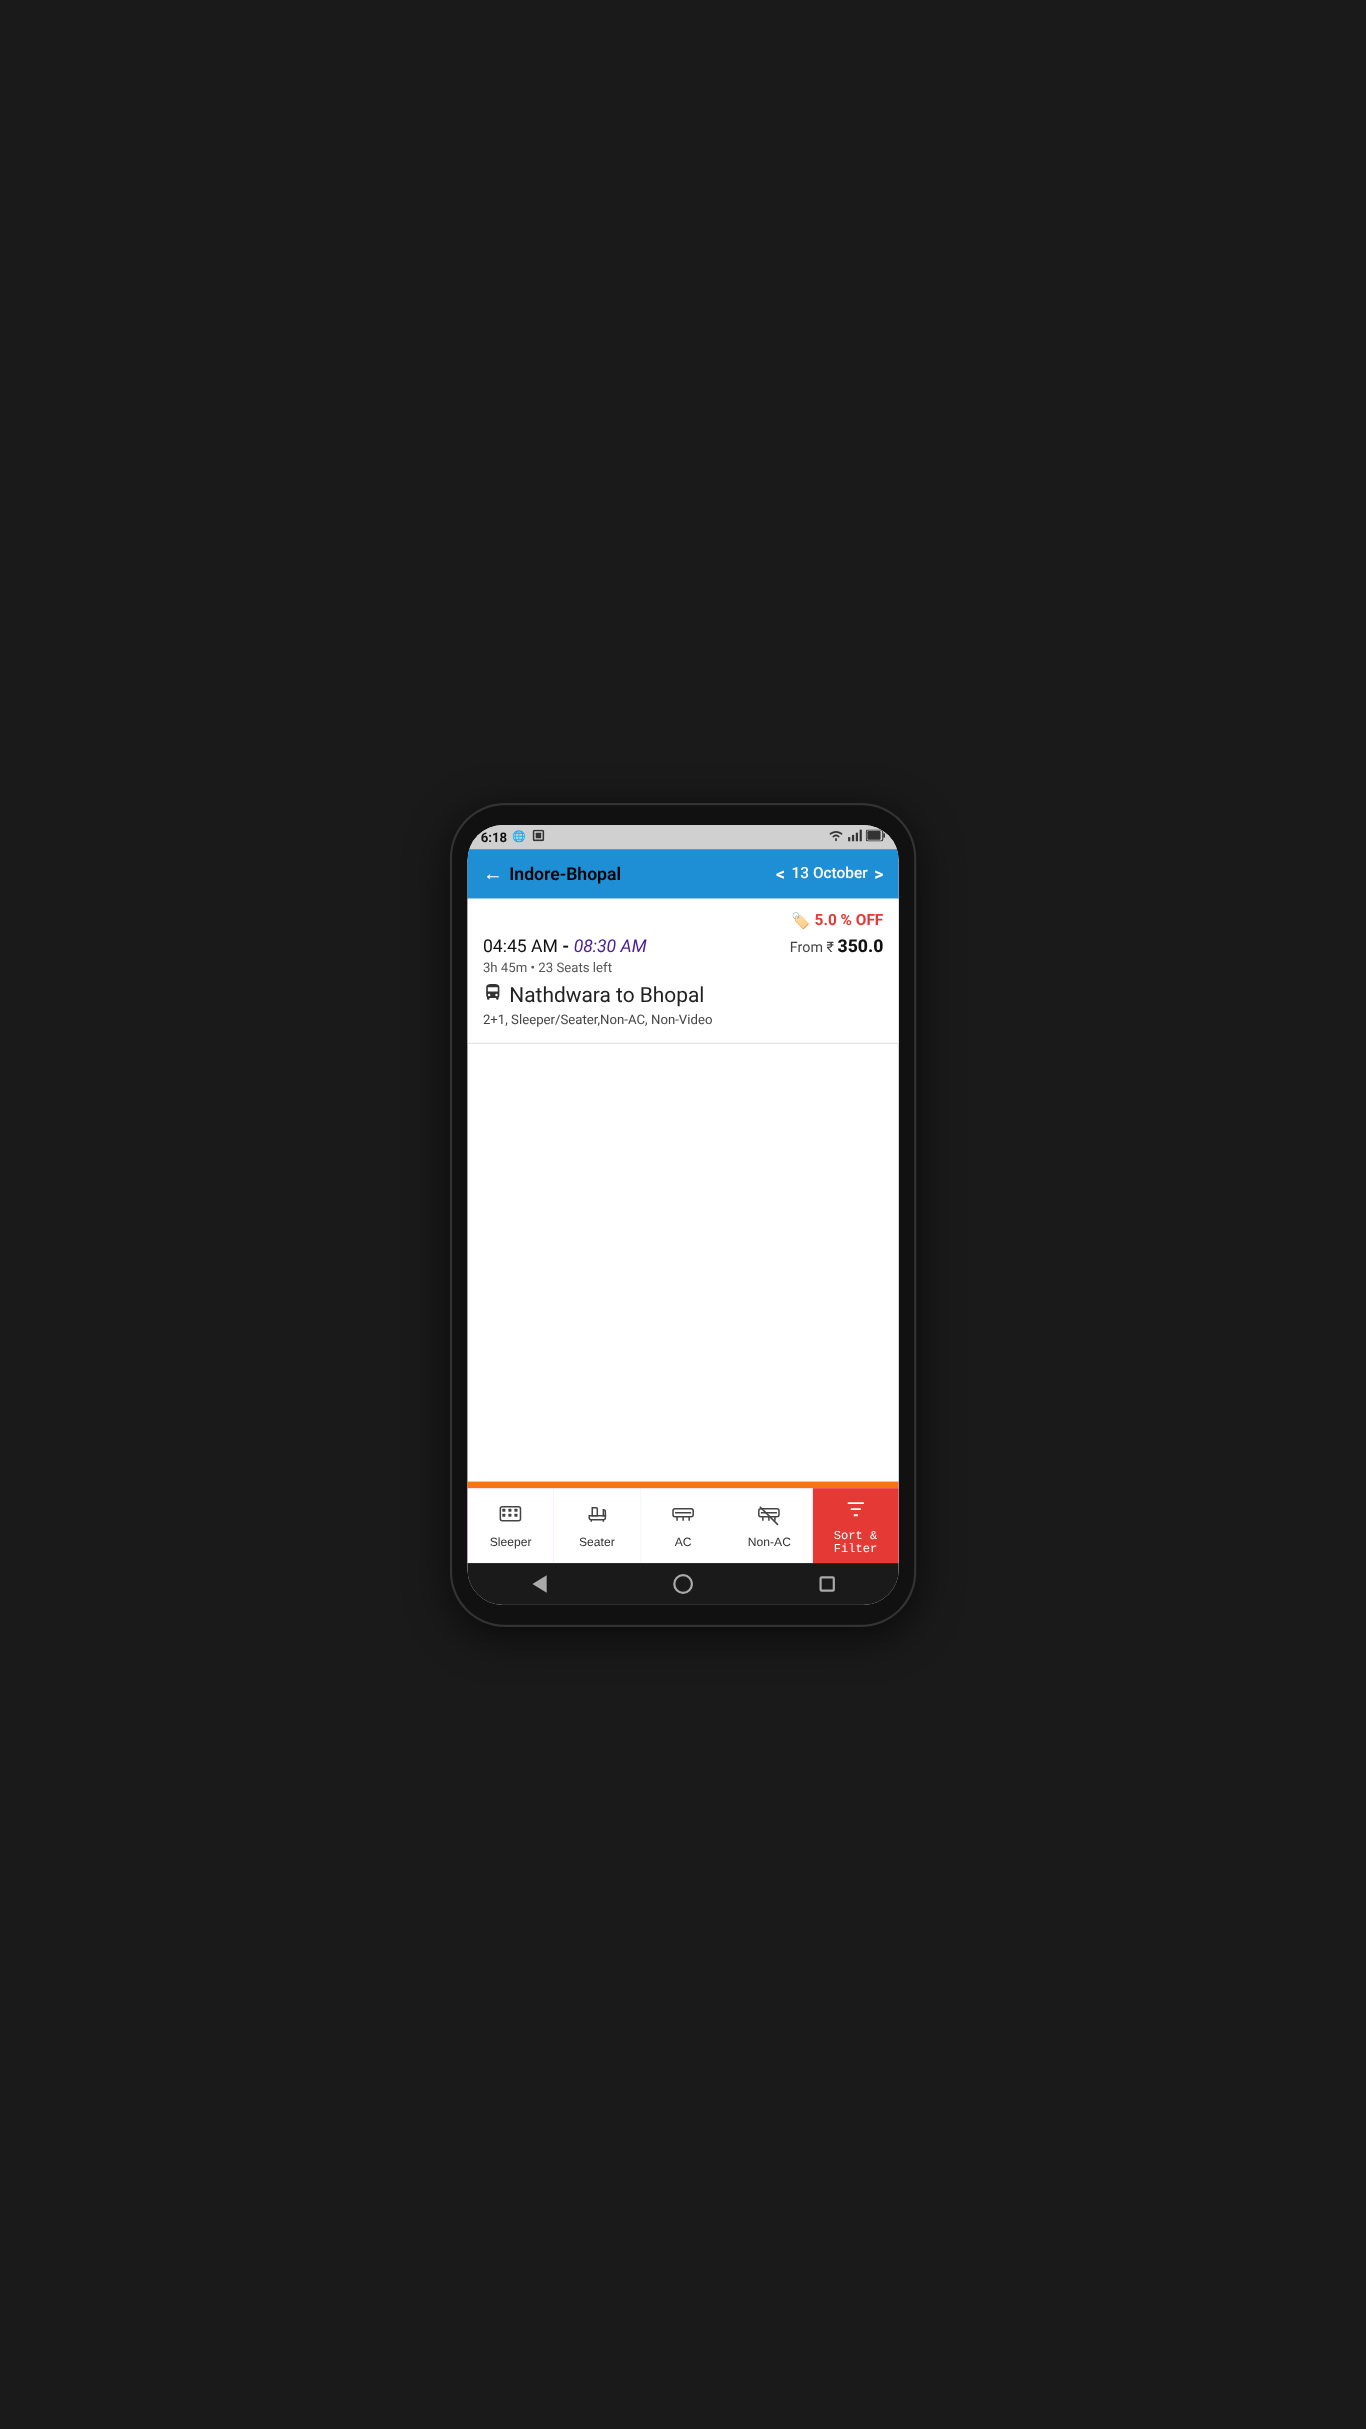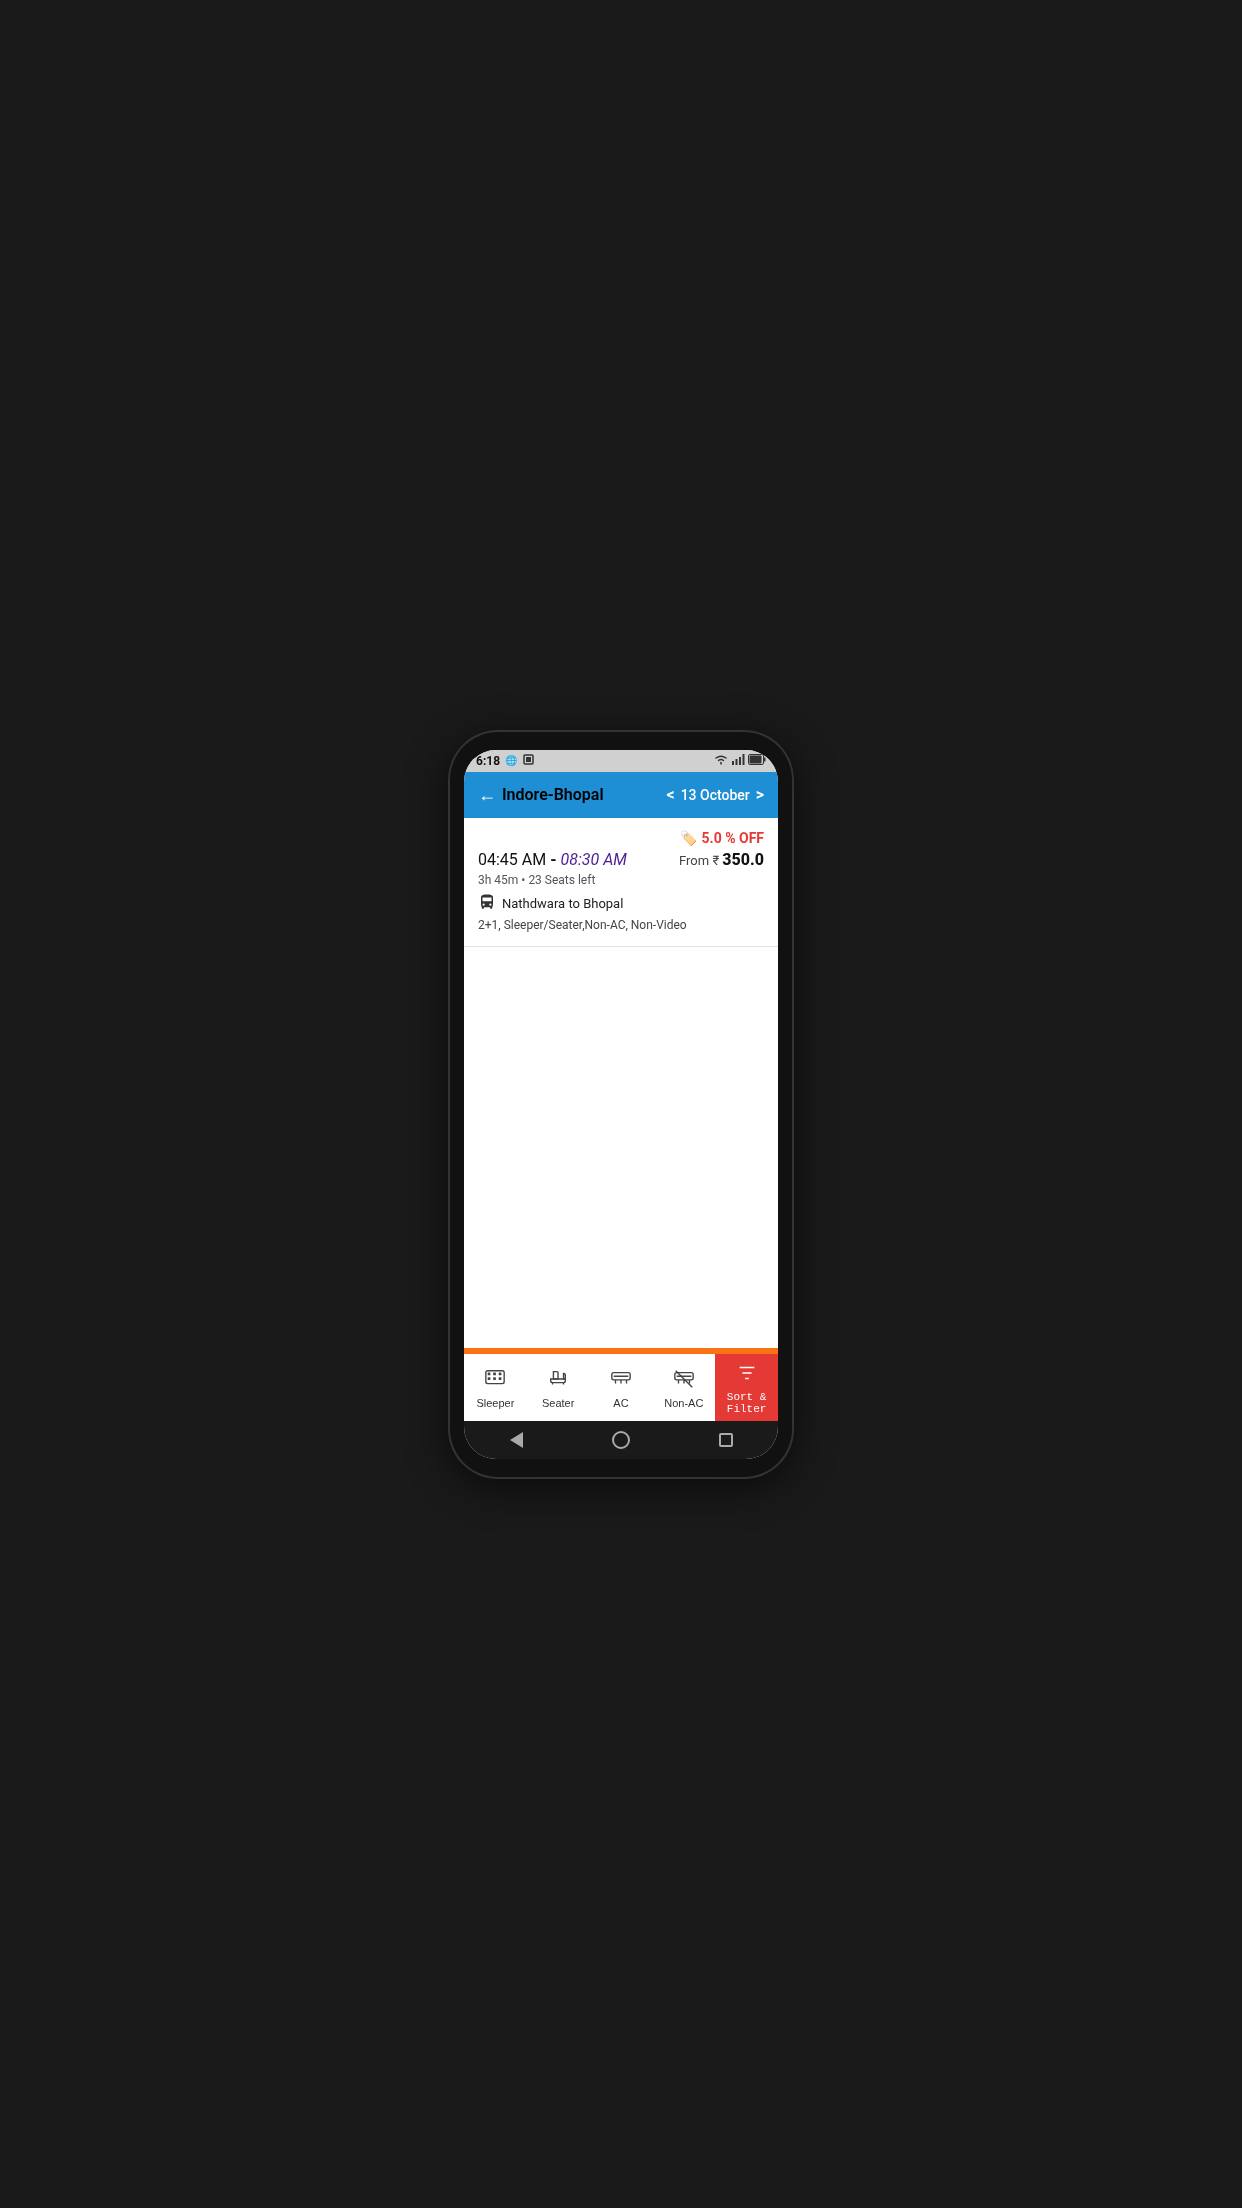--- a/index.html
+++ b/index.html
@@ -8,21 +8,21 @@
     body {
       background: #1a1a1a;
       display: flex;
       justify-content: center;
       align-items: center;
       min-height: 100vh;
       font-family: 'Roboto', Arial, sans-serif;
     }
 
     .phone-frame {
-      width: 342px;
+      width: 420px;
       height: 745px;
       background: #111;
       border-radius: 48px;
       padding: 18px 14px;
       position: relative;
       box-shadow: 0 0 0 2px #333, 0 8px 40px rgba(0,0,0,0.7);
     }
 
     .phone-screen {
       width: 100%;
@@ -187,21 +187,21 @@
     .duration-seats {
       font-size: 12px;
       color: #555;
       margin-bottom: 6px;
     }
 
     .bus-route {
       display: flex;
       align-items: center;
       gap: 6px;
-      font-size: 13px;
+      font-size: 19px;
       color: #222;
       margin-bottom: 4px;
     }
 
     .bus-type {
       font-size: 12px;
       color: #444;
     }
 
     

